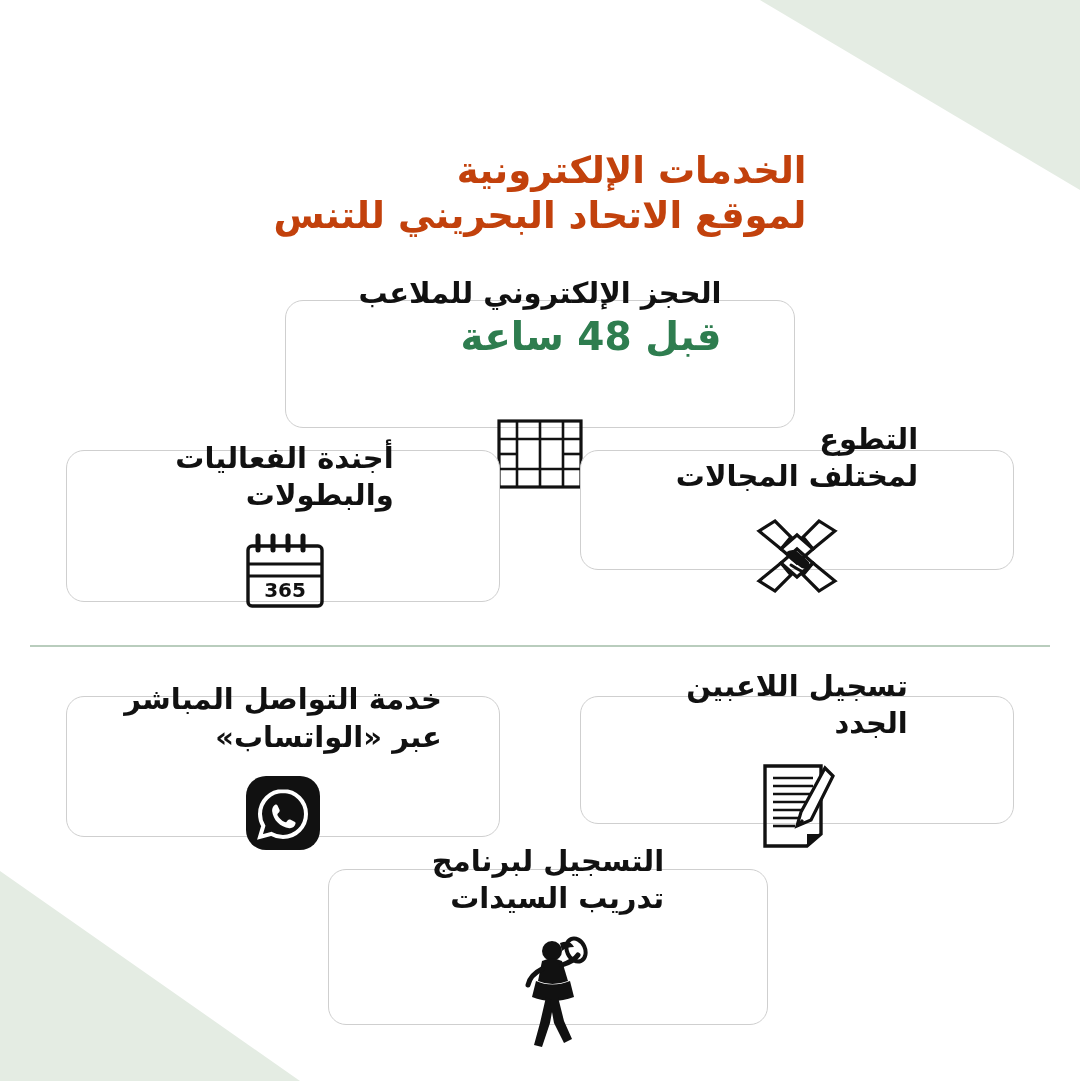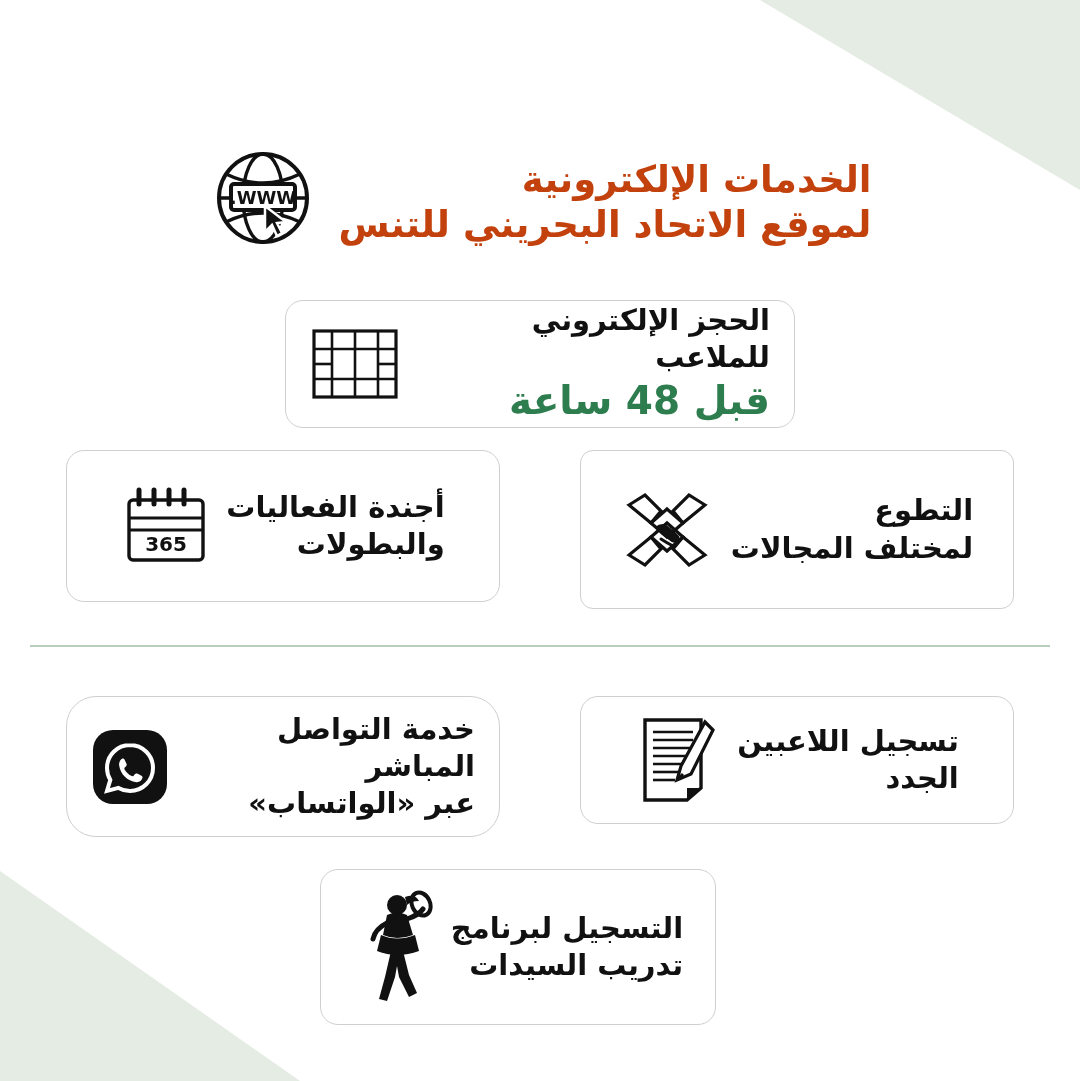--- a/index.html
+++ b/index.html
@@ -55,21 +55,21 @@
     white-space: nowrap;
   }
   .globe-icon { flex: 0 0 auto; }
 
   
   .card {
     border: 1.6px solid #cfcfcf;
     border-radius: 18px;
     background: #ffffff;
     display: flex;
-    flex-direction: row;
+    flex-direction: column;
     align-items: center;
     justify-content: center;
     gap: 18px;
     padding: 14px 24px;
     position: absolute;
   }
   .card-label {
     text-align: right;
     font-size: 29px;
     font-weight: bold;
@@ -80,24 +80,24 @@
   .card-label .highlight {
     color: #2e7d4f;
     font-size: 39px;
     display: block;
   }
   .card-icon { flex: 0 0 auto; display: flex; align-items: center; justify-content: flex-start; }
 
   
   #card-booking   { top: 300px; left: 285px;  width: 510px; height: 128px; }
   #card-events    { top: 450px; left: 66px;   width: 434px; height: 152px; padding-left: 27px; }
-  #card-volunteer { top: 450px; left: 580px;  width: 434px; height: 159px; border-radius: 13px; }
-  #card-whatsapp  { top: 696px; left: 66px;   width: 434px; height: 141px; border-radius: 30px; }
+  #card-volunteer { top: 450px; left: 580px;  width: 434px; height: 120px; }
+  #card-whatsapp  { top: 696px; left: 66px;   width: 434px; height: 141px; }
   #card-register  { top: 696px; left: 580px;  width: 434px; height: 128px; }
-  #card-women     { top: 869px; left: 320px;  width: 396px; height: 156px; }
+  #card-women     { top: 869px; left: 328px;  width: 440px; height: 156px; }
 
   .divider {
     position: absolute;
     top: 645px; left: 30px; right: 30px;
     height: 2px;
     background: #b9cdbd;
   }
 
   svg { display: block; }
 </style>
@@ -106,32 +106,20 @@
 
 <div id="page">
 
   <div class="wedge-tr"></div>
   <div class="wedge-bl"></div>
 
   <div class="header">
     <div class="header-text">
       <div class="header-line">الخدمات الإلكترونية</div>
       <div class="header-line">لموقع الاتحاد البحريني للتنس</div>
-    </div>
-    <div class="globe-icon">
-      <svg width="108" height="108" viewBox="0 0 108 108">
-        <circle cx="54" cy="50" r="44" fill="none" stroke="#111" stroke-width="4"></circle>
-        <ellipse cx="54" cy="50" rx="20" ry="44" fill="none" stroke="#111" stroke-width="3.4"></ellipse>
-        <line x1="10" y1="50" x2="98" y2="50" stroke="#111" stroke-width="3.4"></line>
-        <path d="M17 26 Q54 44 91 26" fill="none" stroke="#111" stroke-width="3.4"></path>
-        <path d="M17 74 Q54 56 91 74" fill="none" stroke="#111" stroke-width="3.4"></path>
-        <rect x="22" y="36" width="64" height="26" rx="3" fill="#fff" stroke="#111" stroke-width="4"></rect>
-        <text x="54" y="56" font-family="DejaVu Sans, sans-serif" font-size="18" font-weight="bold" fill="#111" text-anchor="middle">WWW.</text>
-        <path d="M56 58 L56 84 L63 77 L68 88 L73 85 L68 75 L77 74 Z" fill="#111" stroke="#fff" stroke-width="2.5"></path>
-      </svg>
     </div>
   </div>
 
   <div class="card" id="card-booking">
     <div class="card-label">
       <span>الحجز الإلكتروني للملاعب</span>
       <span class="highlight">قبل 48 ساعة</span>
     </div>
     <div class="card-icon">
       <svg width="90" height="74" viewBox="0 0 90 74">

